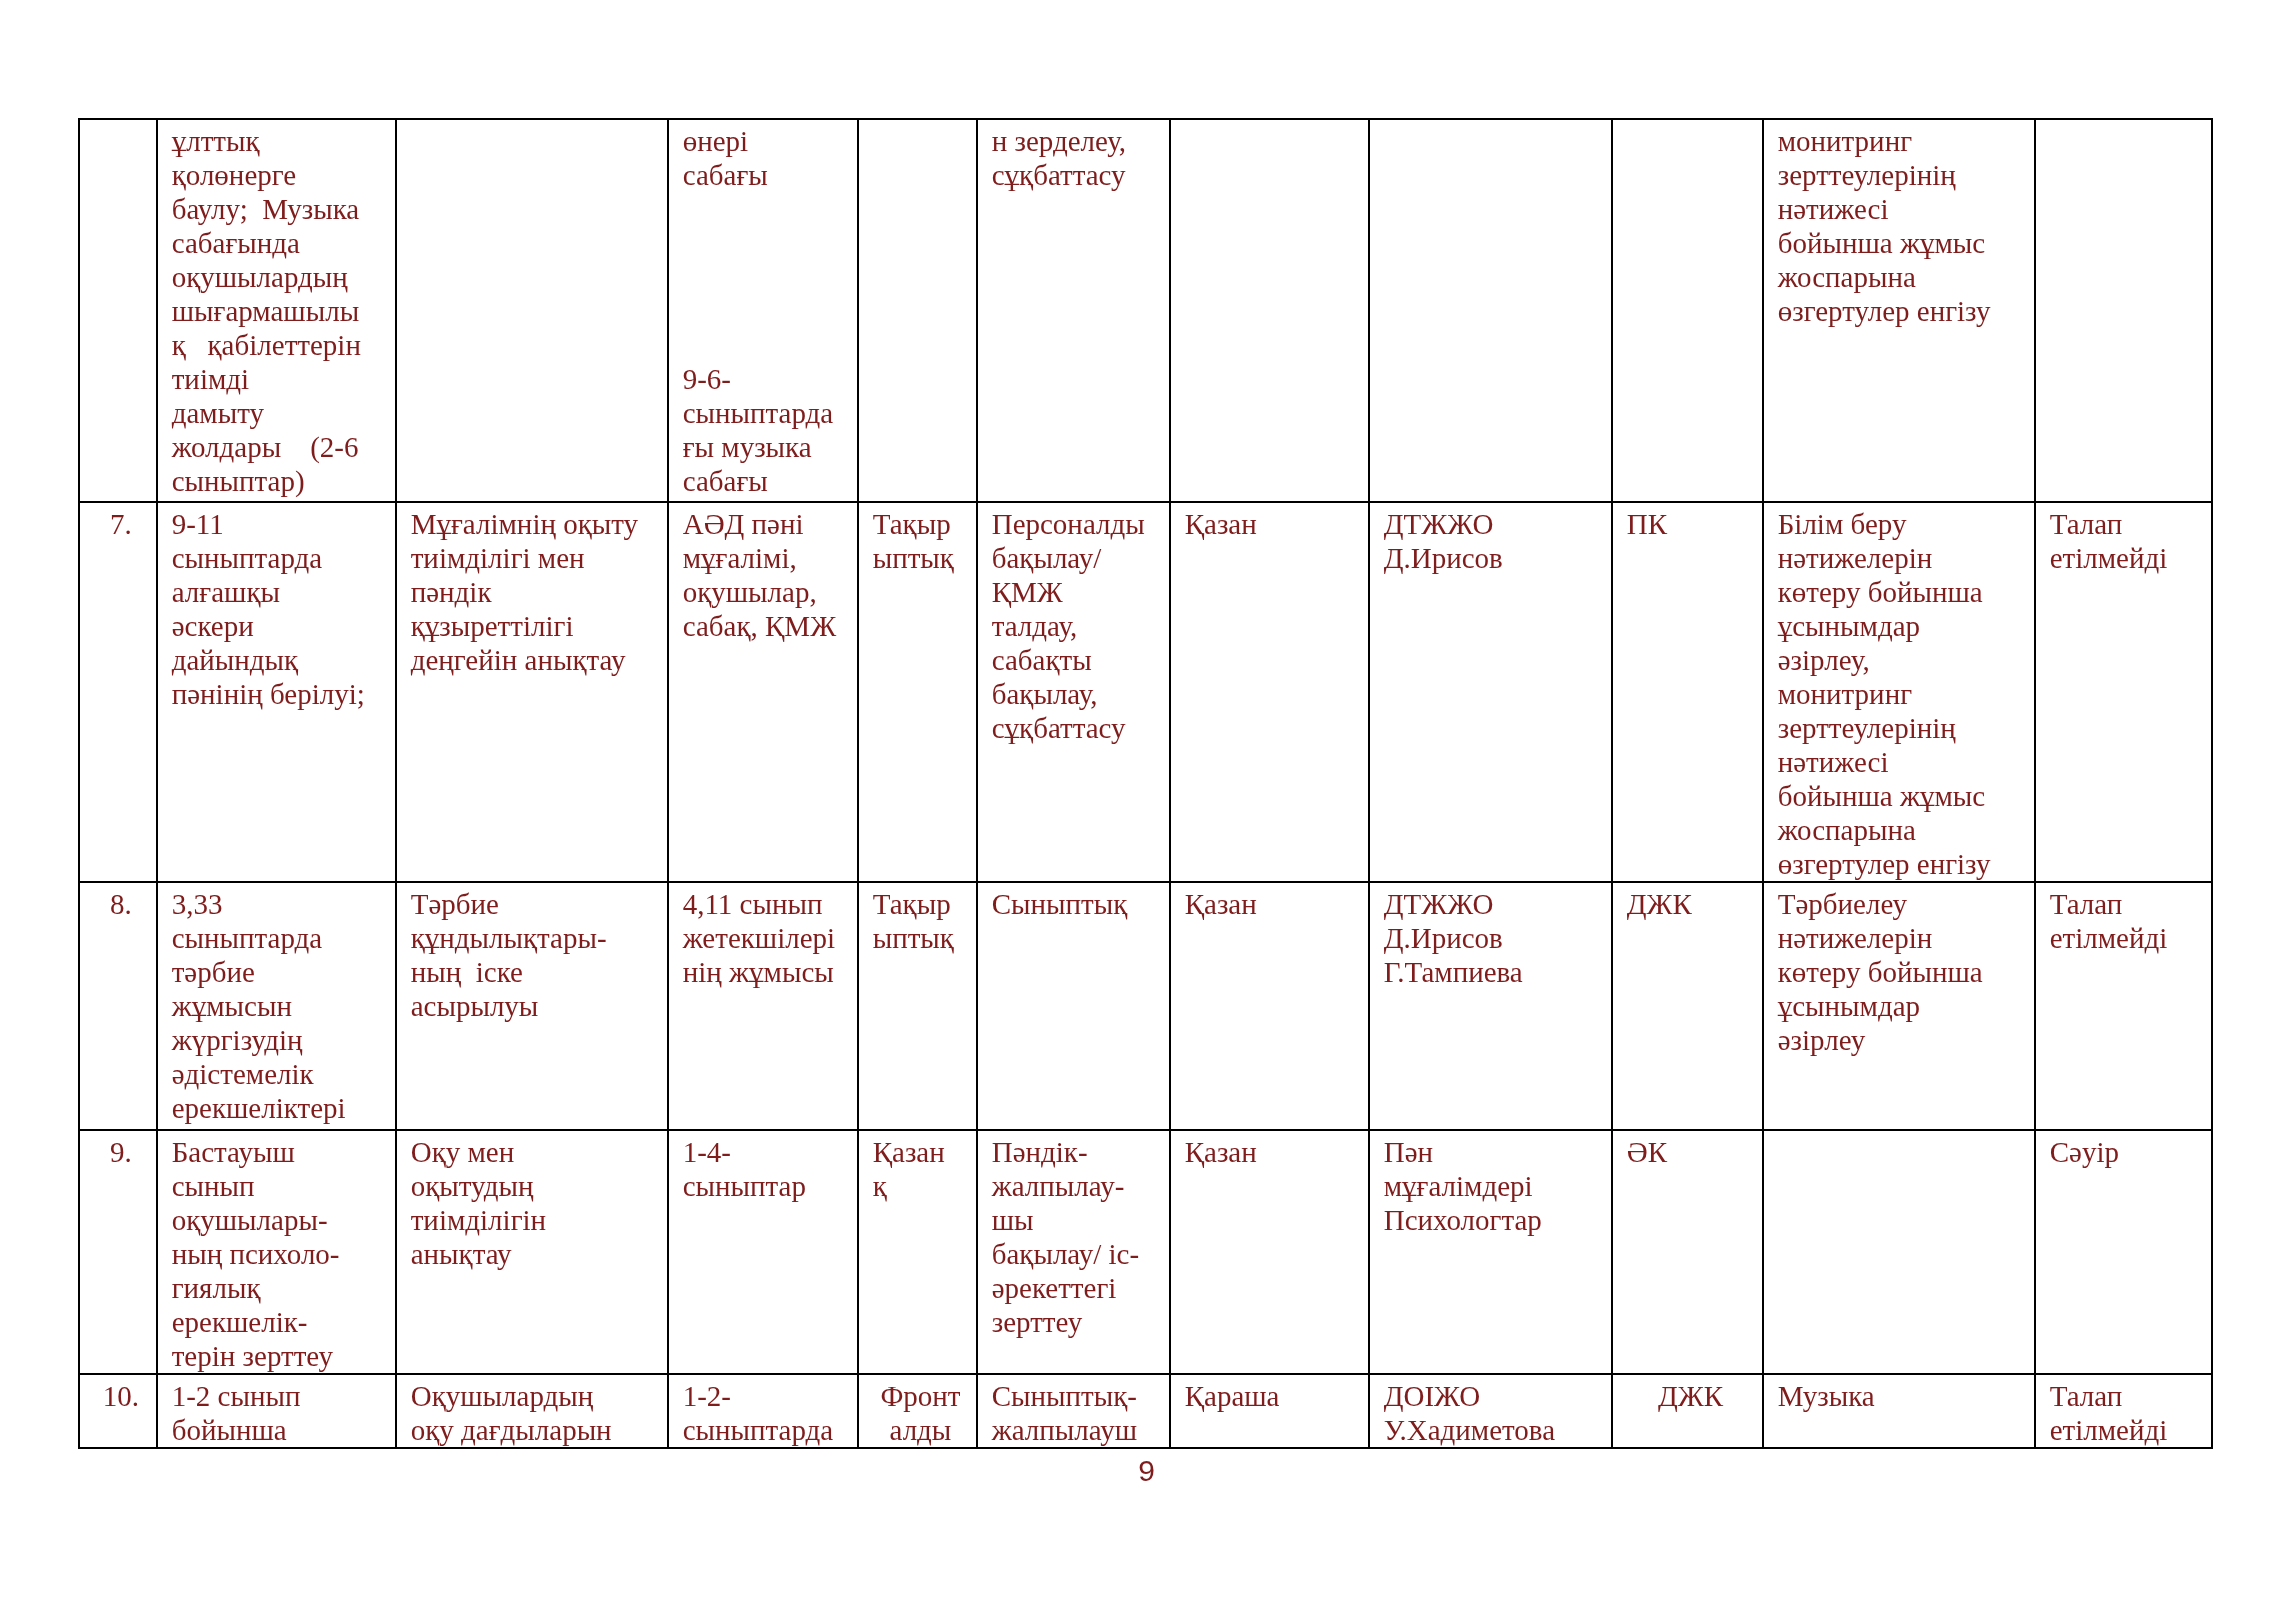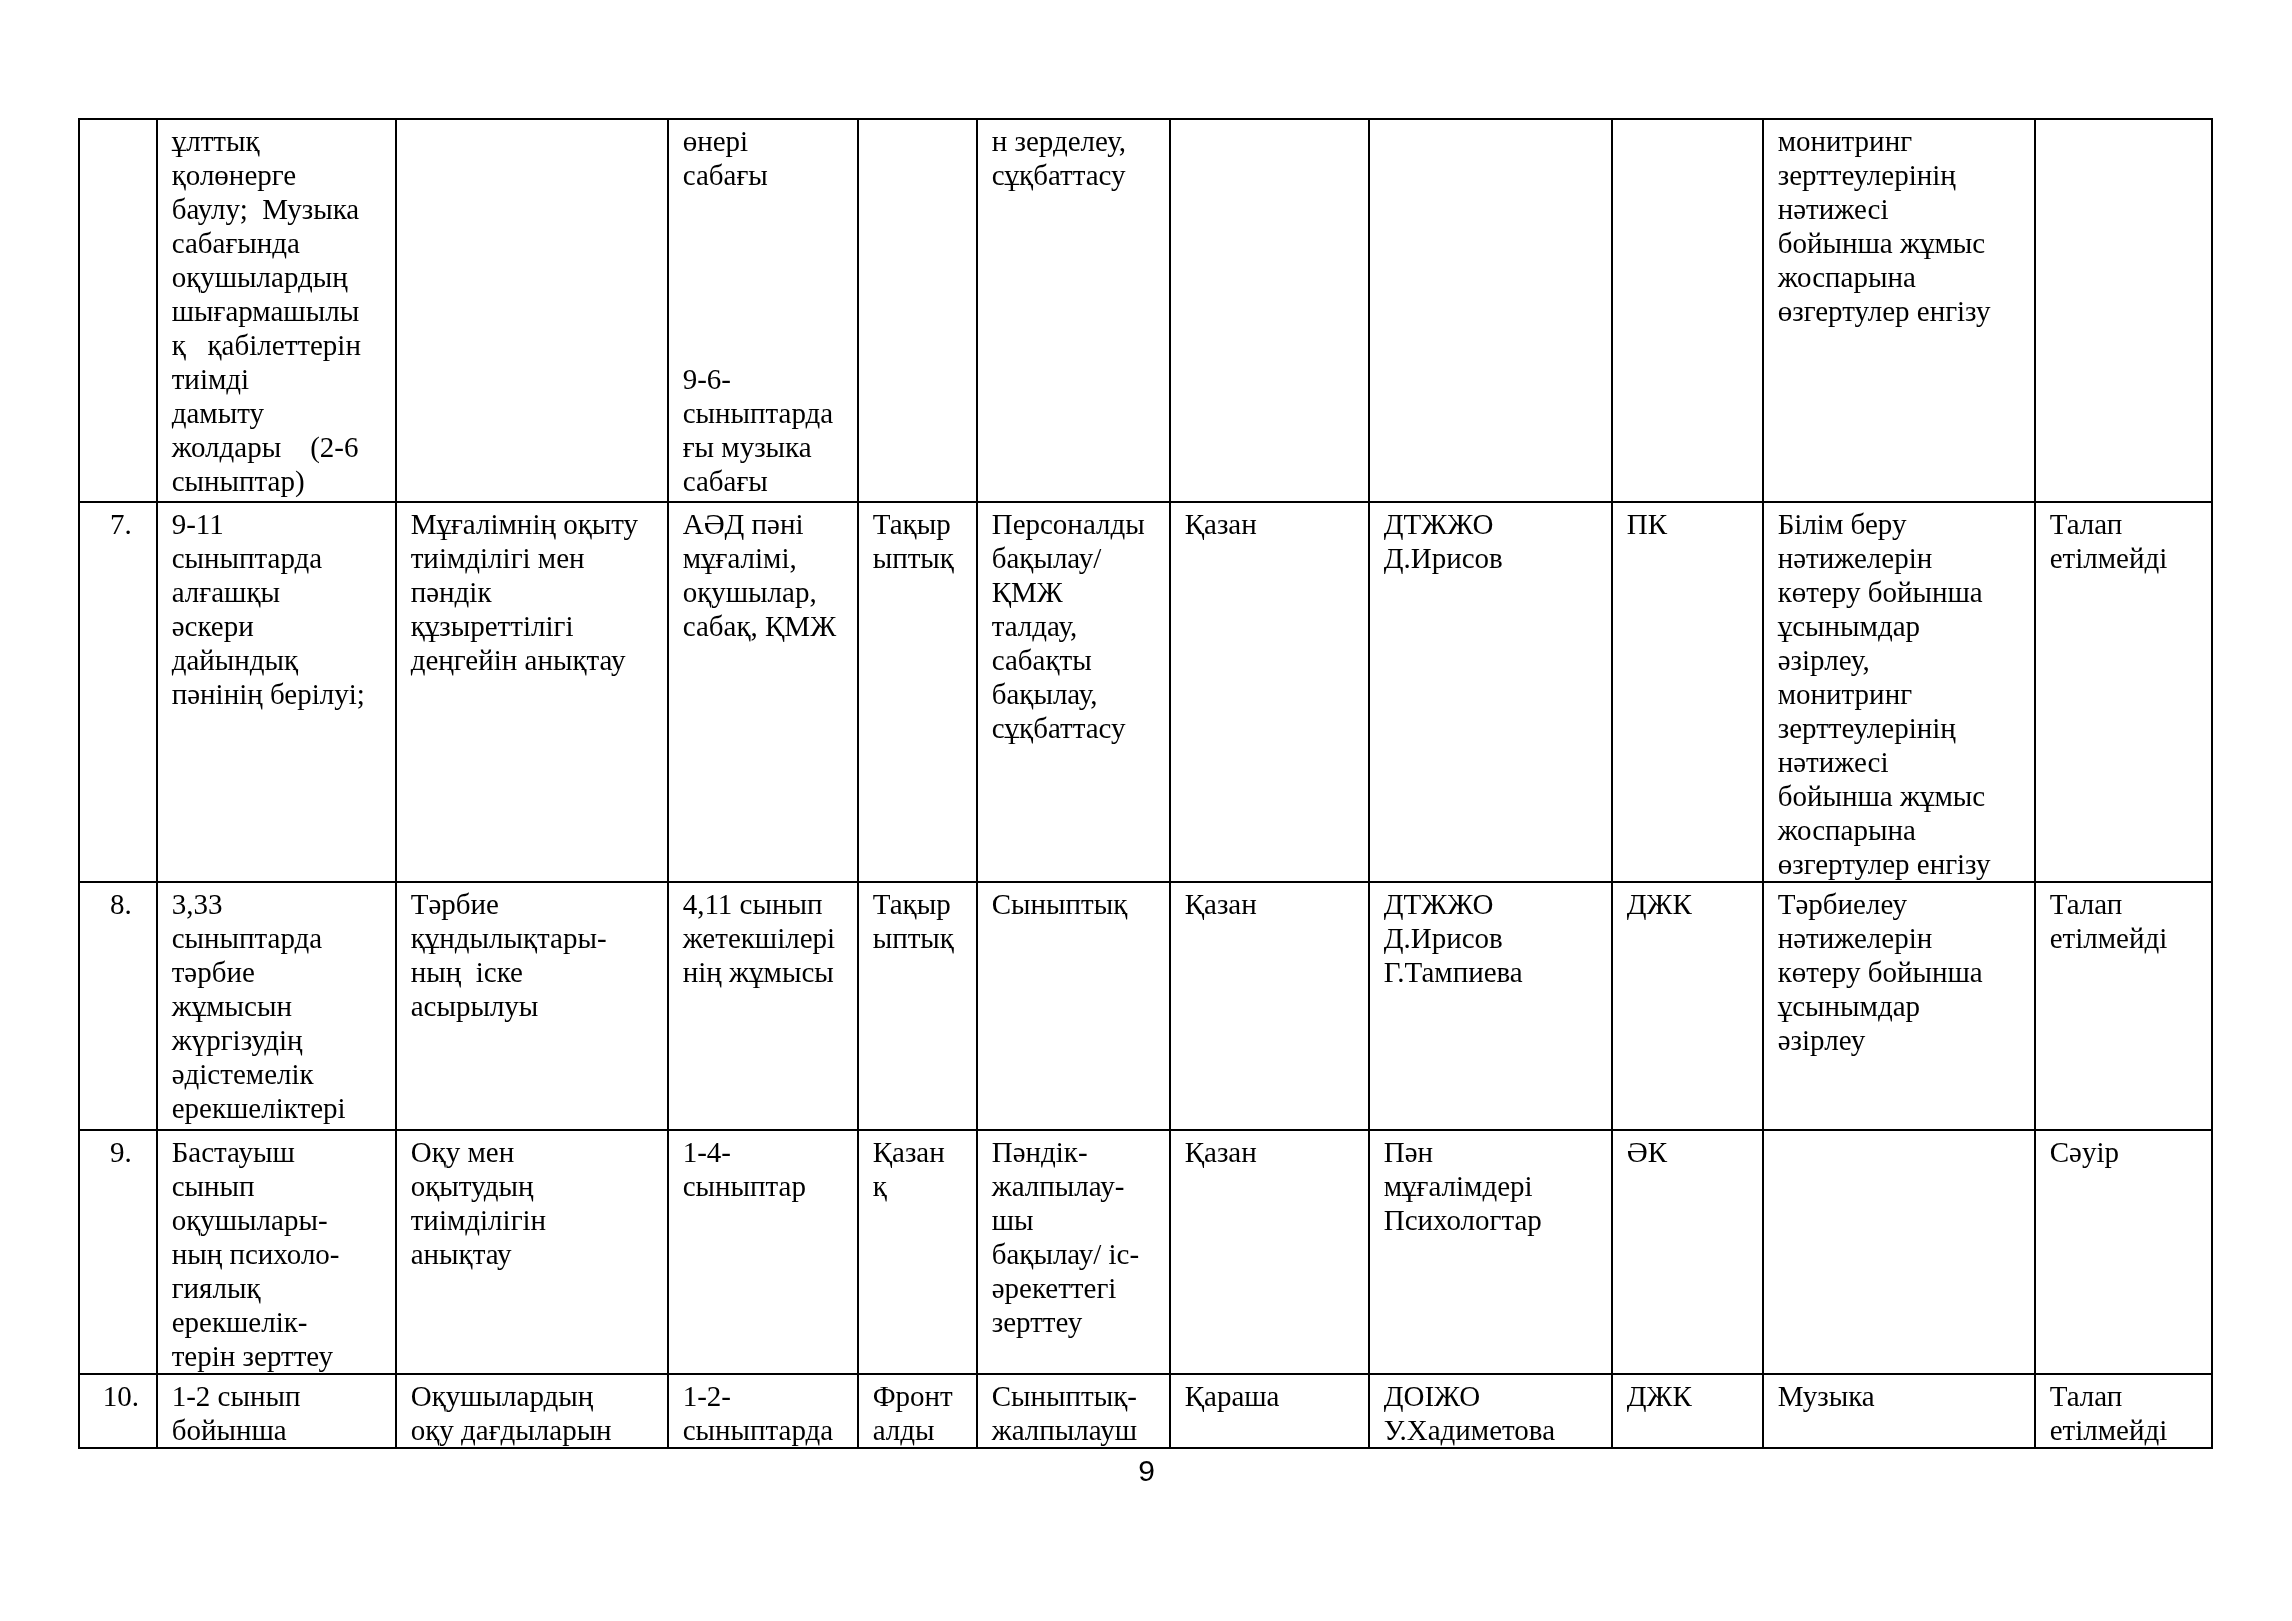--- a/index.html
+++ b/index.html
@@ -1,21 +1,21 @@
 <!DOCTYPE html>
 <html><head>
 <meta charset="utf-8">
 <style>
   html, body { margin: 0; padding: 0; background: #ffffff; }
   .page {
     position: relative;
     width: 2293px;
     height: 1621px;
     background: #ffffff;
-    color: #000000;
+    color: #7f1d1d;
     font-family: "Liberation Serif", "DejaVu Serif", serif;
   }
   table.doc {
     position: absolute;
     left: 78px;
     top: 118px;
     width: 2134px;
     border-collapse: collapse;
     table-layout: fixed;
     border: 2.9px solid #000;
@@ -29,21 +29,21 @@
     white-space: pre-wrap;
     overflow-wrap: break-word;
     overflow: hidden;
   }
   tr.r0 { height: 383px; }
   tr.r1 { height: 374px; }
   tr.r2 { height: 248px; }
   tr.r3 { height: 239px; }
   tr.r4 { height: 71px;  }
   td.num { text-align: center; padding-left: 2px; padding-right: 2px; }
-  td.ctr { padding-left: 3.9px; padding-right: 3.9px; border-radius: 26px; }
+  td.ctr { text-align: center; padding-left: 3.9px; padding-right: 3.9px; border-radius: 26px; }
   .footer {
     position: absolute;
     top: 1454px;
     left: 0;
     width: 2293px;
     text-align: center;
     font-family: "Liberation Sans", "DejaVu Sans", sans-serif;
     font-size: 30px;
     line-height: 34px;
   }

